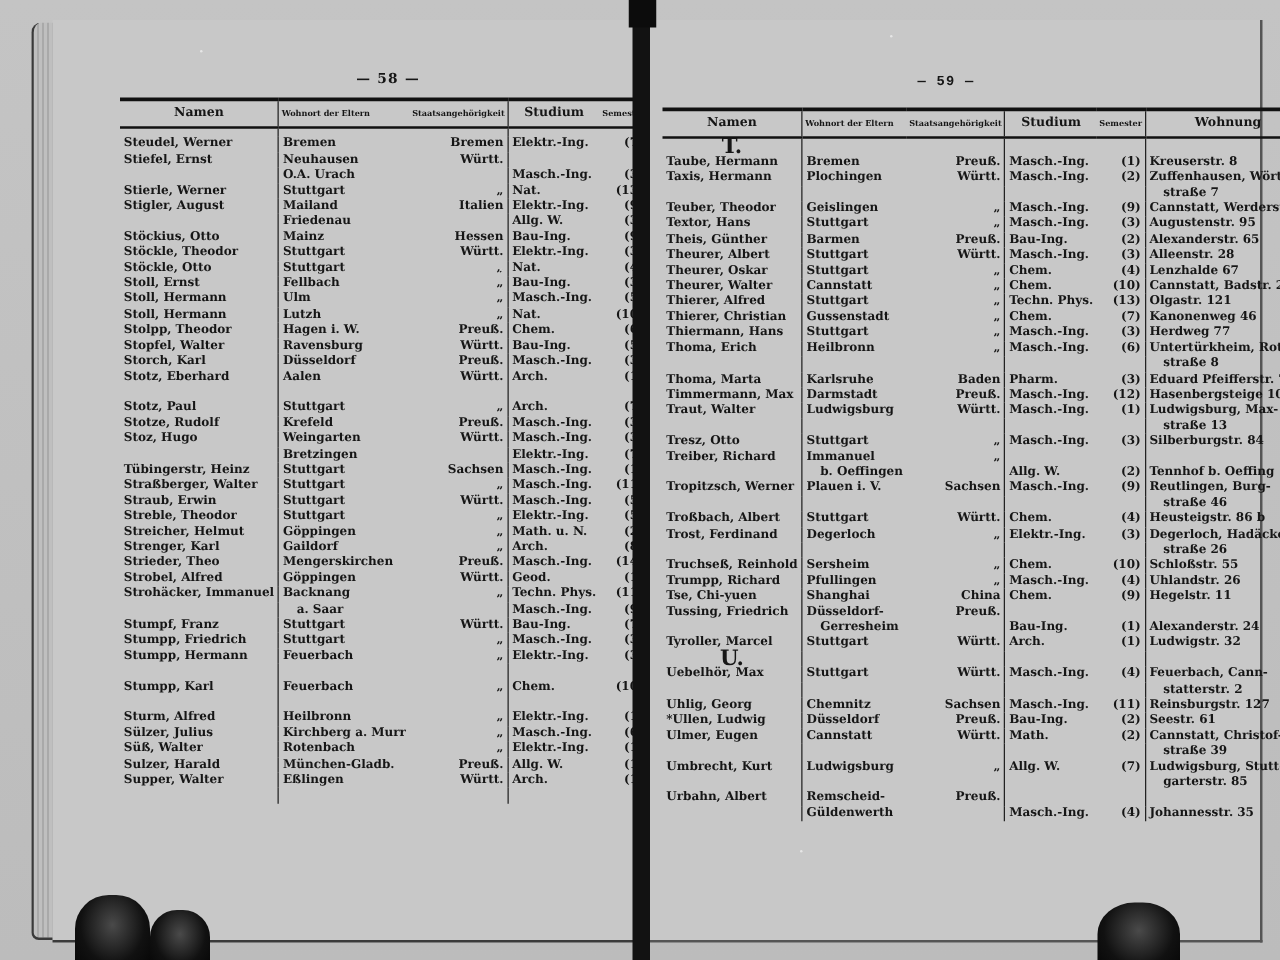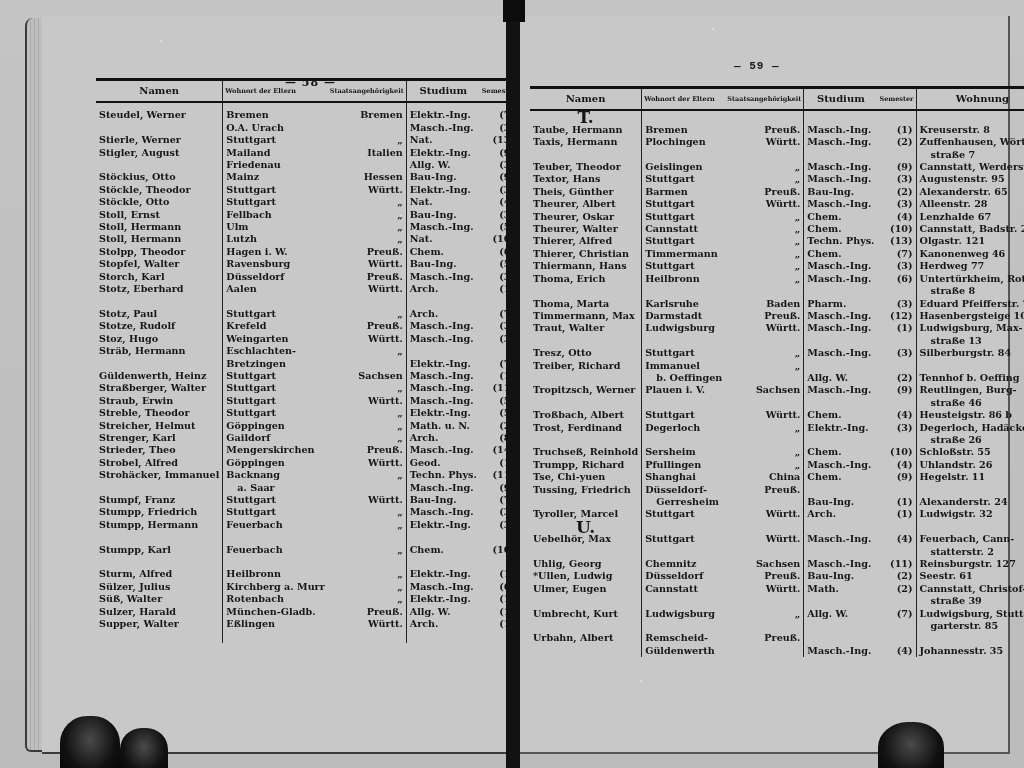--- a/index.html
+++ b/index.html
@@ -30,21 +30,21 @@
   .gap td{height:6px;}
   .dust{position:absolute;width:2px;height:2px;background:#eee;border-radius:50%;opacity:.8;}
 </style>
 </head>
 <body>
 
 <div class="scan-bg"></div>
 <div class="book-edge"></div>
 
 <div class="page left">
-  <div class="pnum" style="left:243px;top:40px;margin-top:20px;">— 58 —</div>
+  <div class="pnum" style="left:243px;top:40px;">— 58 —</div>
   <table class="reg" id="leftTable" style="left:54px;top:62px;width:410px;">
     <thead>
       <tr>
         <th style="width:112px">Namen</th>
         <th class="small vl" style="width:58px;text-align:left">Wohnort der Eltern</th>
         <th class="small" style="width:62px;text-align:right">Staatsangehörigkeit</th>
         <th class="vl" style="width:58px">Studium</th>
         <th class="small" style="width:18px">Semester</th>
         <th class="vl">Wohnung</th>
       </tr>
@@ -60,20 +60,28 @@
         </tr>
         <tr>
           <td>Steudel, Werner</td>
           <td class="vl">Bremen</td>
           <td class="r">Bremen</td>
           <td class="vl">Elektr.-Ing.</td>
           <td class="r">(7)</td>
           <td class="vl">Augustenstr. 118</td>
         </tr>
         <tr>
+          <td>Stiefel, Ernst</td>
+          <td class="vl">Neuhausen</td>
+          <td class="r">Württ.</td>
+          <td class="vl"></td>
+          <td class="r"></td>
+          <td class="vl"></td>
+        </tr>
+        <tr>
           <td></td>
           <td class="vl">O.A. Urach</td>
           <td class="r"></td>
           <td class="vl">Masch.-Ing.</td>
           <td class="r">(3)</td>
           <td class="vl">Kornbergstr. 33</td>
         </tr>
         <tr>
           <td>Stierle, Werner</td>
           <td class="vl">Stuttgart</td>
@@ -204,37 +212,29 @@
         </tr>
         <tr>
           <td>Stoz, Hugo</td>
           <td class="vl">Weingarten</td>
           <td class="r">Württ.</td>
           <td class="vl">Masch.-Ing.</td>
           <td class="r">(3)</td>
           <td class="vl">Keplerstr. 15</td>
         </tr>
         <tr>
-          <td>Sträb, Hermann</td>
-          <td class="vl">Eschlachten-</td>
-          <td class="r">„</td>
-          <td class="vl"></td>
-          <td class="r"></td>
-          <td class="vl"></td>
-        </tr>
-        <tr>
           <td></td>
           <td class="vl">Bretzingen</td>
           <td class="r"></td>
           <td class="vl">Elektr.-Ing.</td>
           <td class="r">(7)</td>
           <td class="vl">Büchsenstr. 99</td>
         </tr>
         <tr>
-          <td>Güldenwerth, Heinz</td>
+          <td>Tübingerstr, Heinz</td>
           <td class="vl">Stuttgart</td>
           <td class="r">Sachsen</td>
           <td class="vl">Masch.-Ing.</td>
           <td class="r">(1)</td>
           <td class="vl">Weimarstr. 35</td>
         </tr>
         <tr>
           <td>Straßberger, Walter</td>
           <td class="vl">Stuttgart</td>
           <td class="r">„</td>
@@ -503,21 +503,21 @@
         <tr>
           <td>Thierer, Alfred</td>
           <td class="vl">Stuttgart</td>
           <td class="r">„</td>
           <td class="vl">Techn. Phys.</td>
           <td class="r">(13)</td>
           <td class="vl">Olgastr. 121</td>
         </tr>
         <tr>
           <td>Thierer, Christian</td>
-          <td class="vl">Timmermann</td>
+          <td class="vl">Gussenstadt</td>
           <td class="r">„</td>
           <td class="vl">Chem.</td>
           <td class="r">(7)</td>
           <td class="vl">Kanonenweg 46</td>
         </tr>
         <tr>
           <td>Thiermann, Hans</td>
           <td class="vl">Stuttgart</td>
           <td class="r">„</td>
           <td class="vl">Masch.-Ing.</td>

